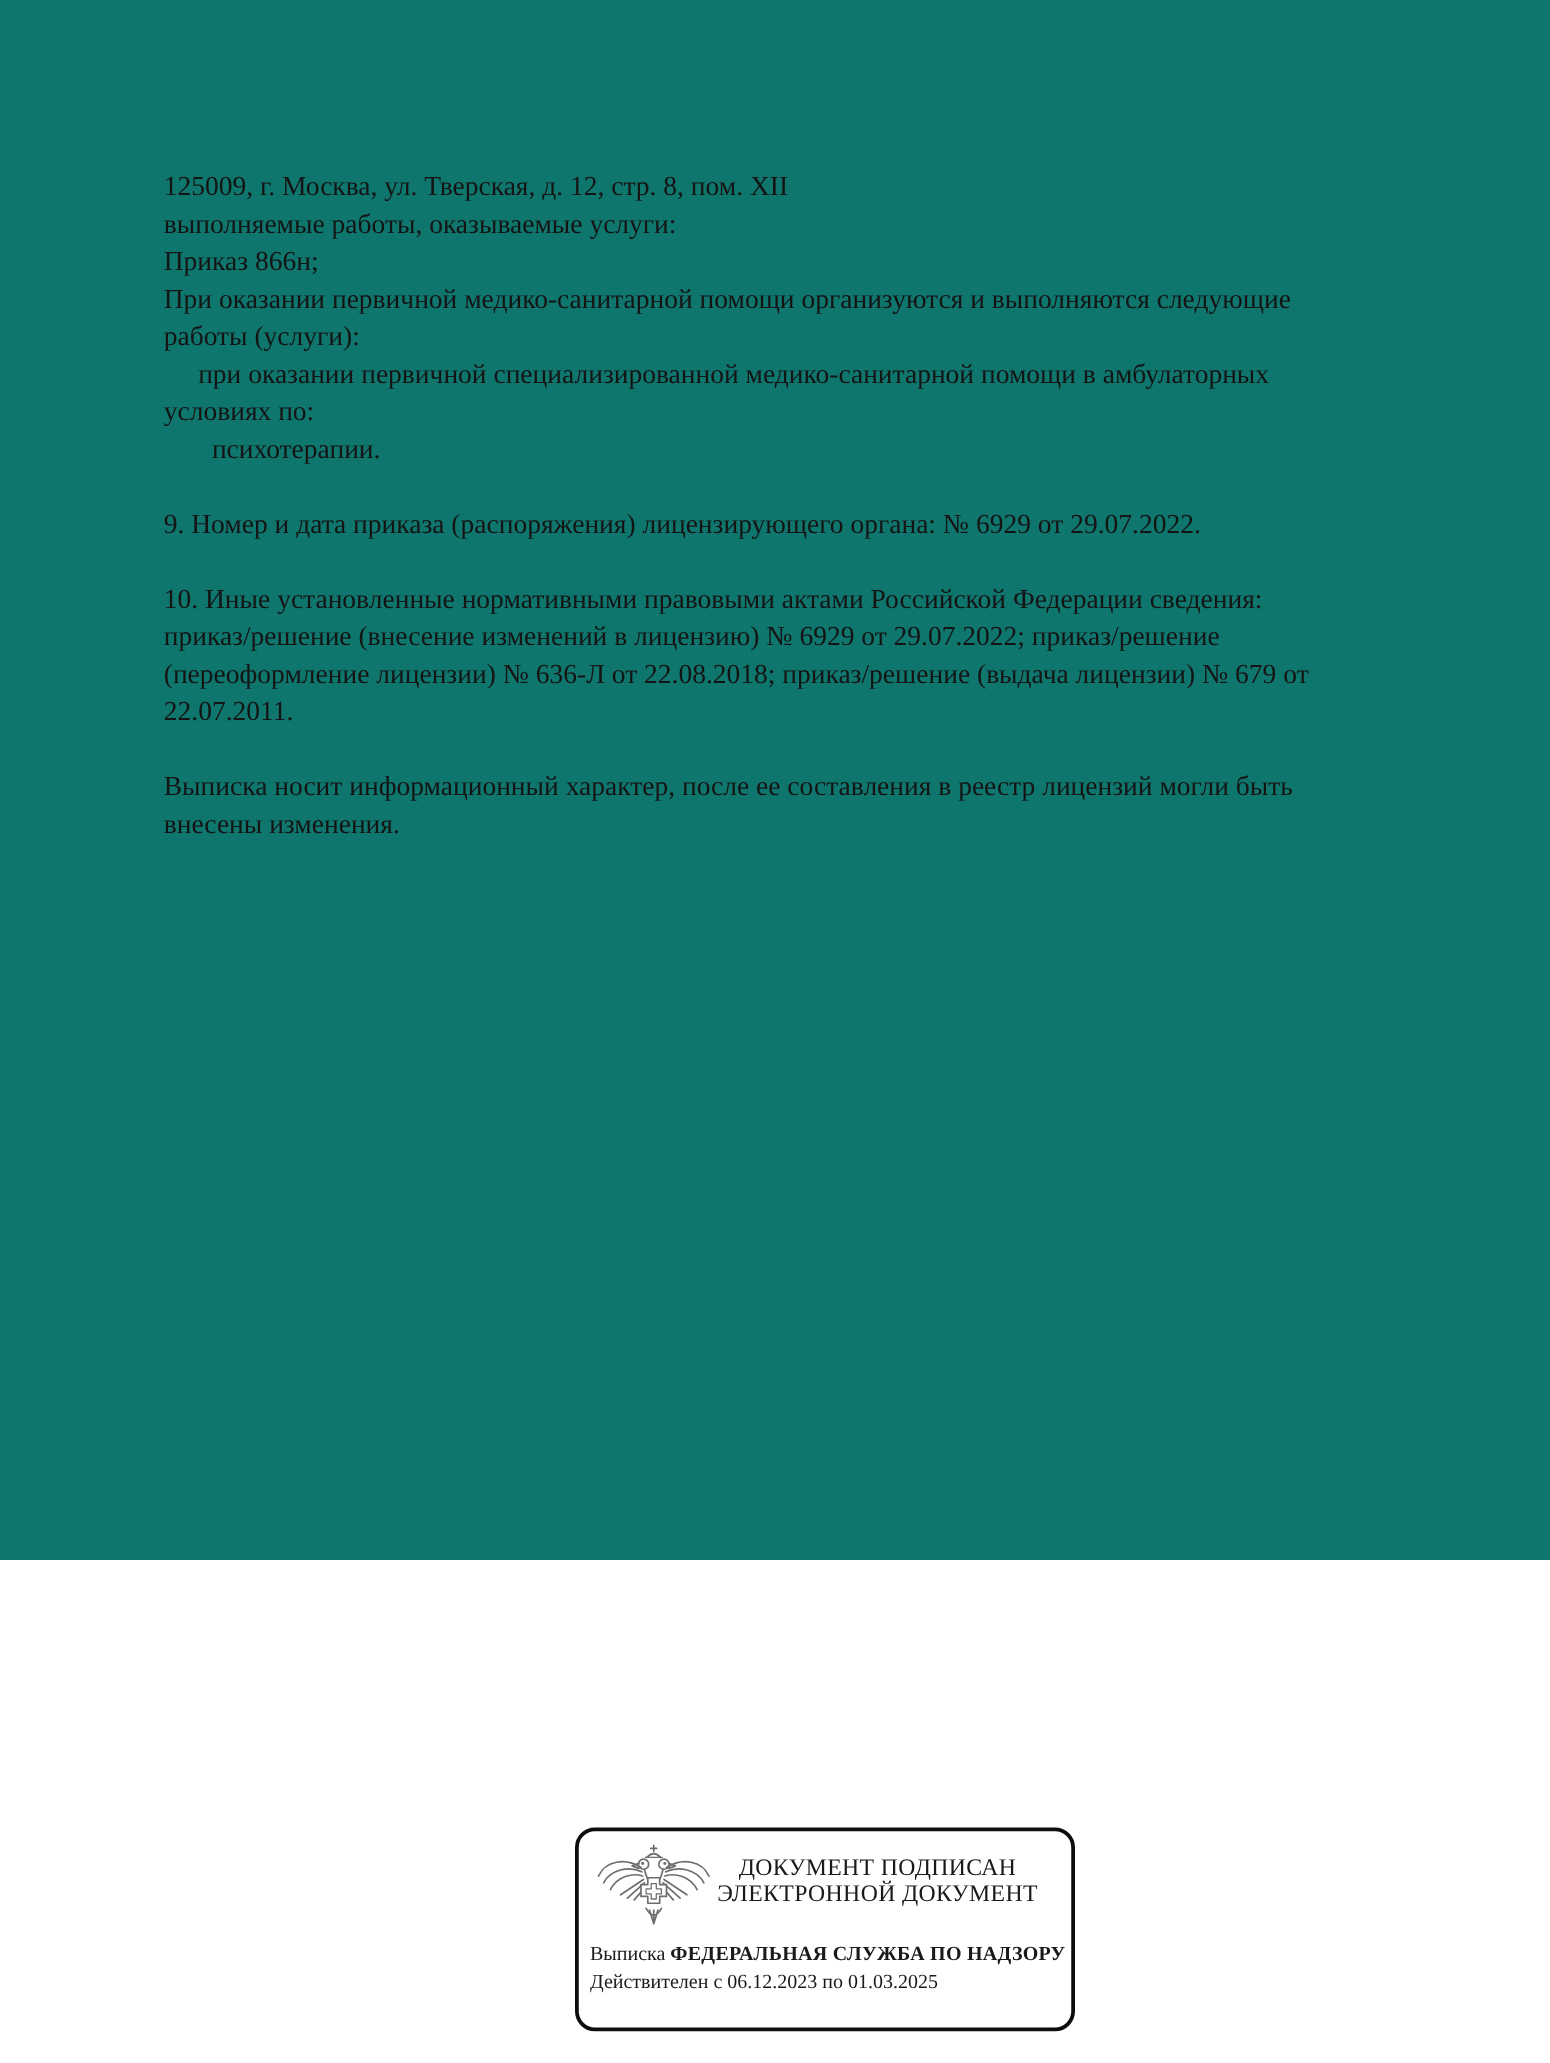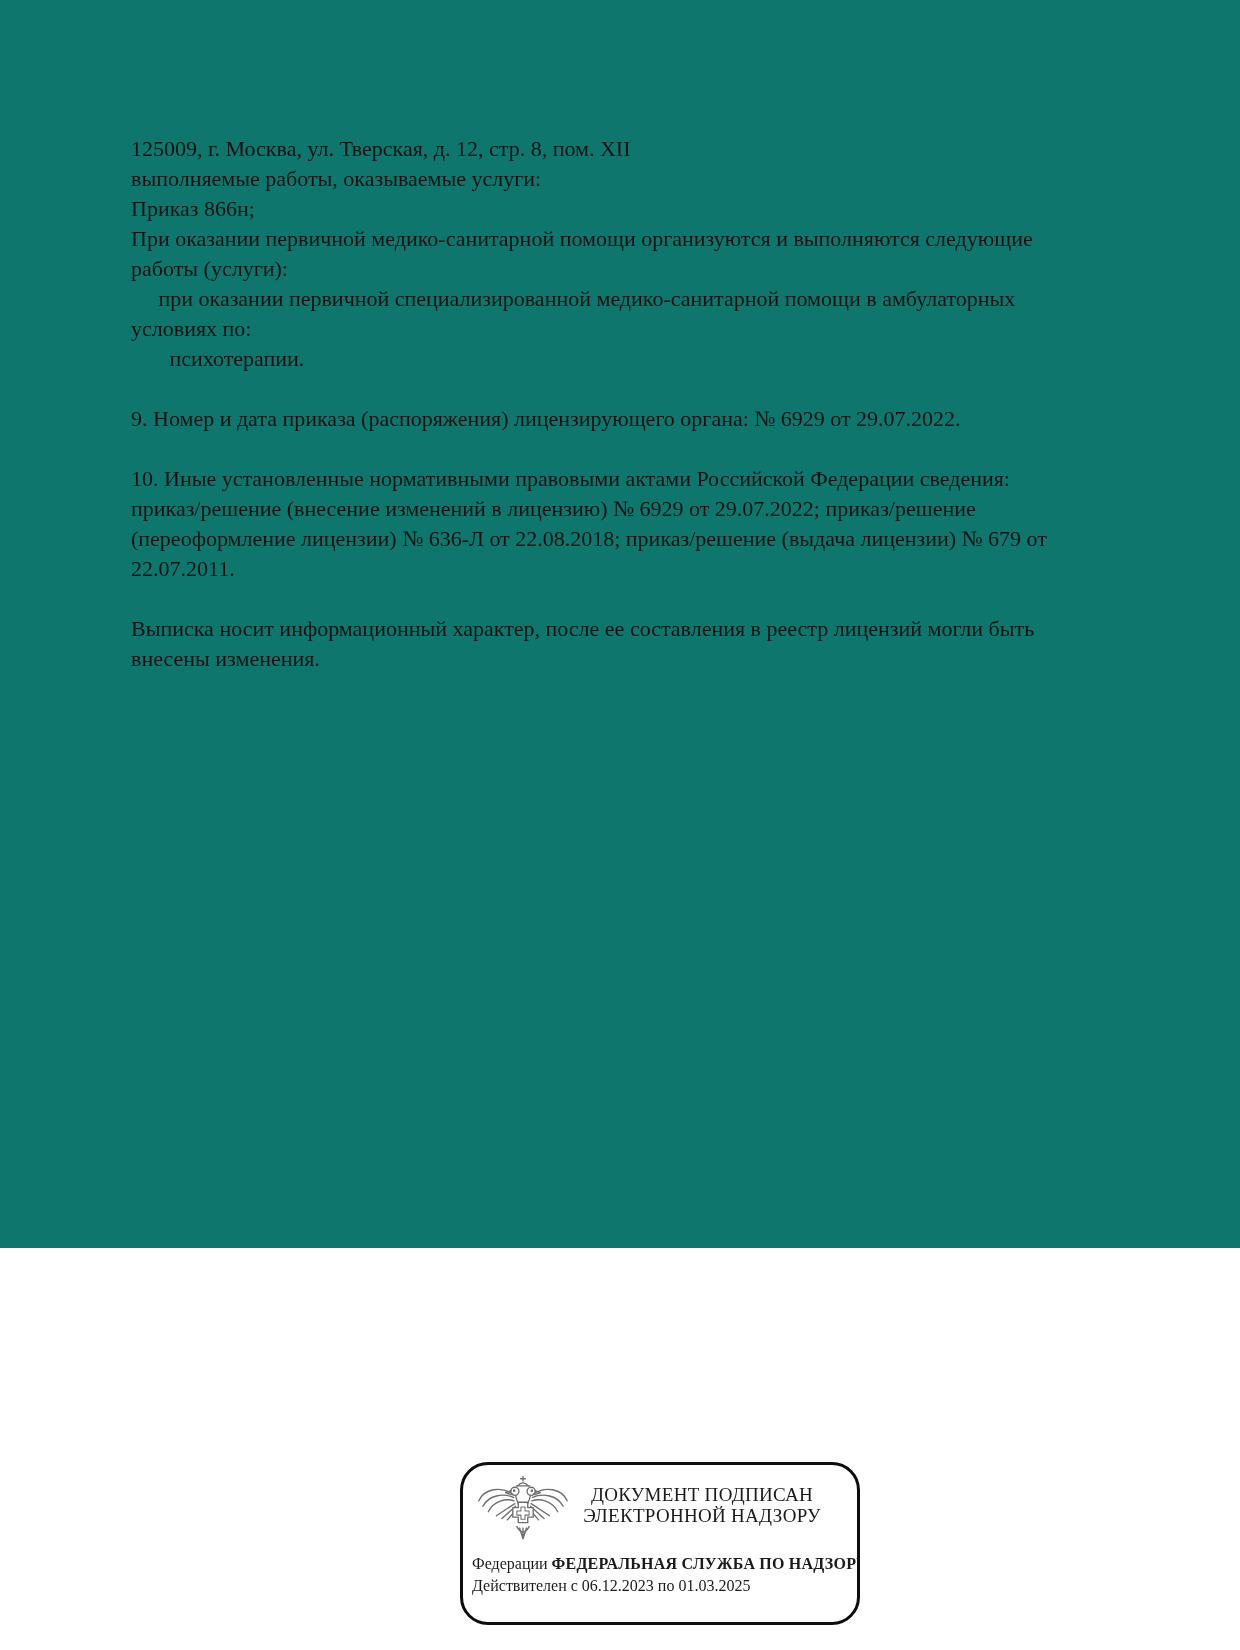--- a/index.html
+++ b/index.html
@@ -7,21 +7,21 @@
   .page{
     position:relative;width:1240px;height:1248px;background:#0f766e;
     font-family:"Liberation Serif","DejaVu Serif",serif;color:#111111;padding-left:23px;
   }
   .doc-text{
     position:absolute;left:131px;top:134px;
     font-size:22px;line-height:30px;white-space:pre;color:#141414;
   }
   .stamp{
     position:absolute;left:460px;top:1462px;width:400px;height:163px;
-    box-sizing:border-box;border:3px solid #0d0d0d;border-radius:28px;
+    box-sizing:border-box;border:3px solid #0d0d0d;border-radius:16px;
     background:#ffffff;overflow:hidden;
   }
   .stamp-emblem{position:absolute;left:13px;top:10px;width:94px;height:68px;}
   .stamp-emblem svg{width:100%;height:100%;display:block;}
   .stamp-title{
     position:absolute;left:100px;right:16px;top:19px;
     text-align:center;font-size:19px;line-height:21px;color:#1a1a1a;
     letter-spacing:0.3px;white-space:nowrap;
   }
   .stamp-details{
@@ -86,23 +86,23 @@
           <path d="M64 78 L69 94 L74 78 M69 78 V92"></path>
 
           <path d="M62 40 h14 v8 h8 v14 h-8 v8 h-14 v-8 h-8 v-14 h8 z" fill="#ffffff"></path>
           <path d="M66 47 h6 v6 h6 v6 h-6 v6 h-6 v-6 h-6 v-6 h6 z" stroke-width="1.5"></path>
         </g>
       </svg>
     </div>
 
     <div class="stamp-title">
       <div>ДОКУМЕНТ ПОДПИСАН</div>
-      <div>ЭЛЕКТРОННОЙ НАДЗОРУ</div>
+      <div>ЭЛЕКТРОННОЙ ДОКУМЕНТ</div>
     </div>
 
     <div class="stamp-details">
-      <div class="detail-line"><span>Федерации</span> <span class="owner-value">ФЕДЕРАЛЬНАЯ СЛУЖБА ПО НАДЗОРУ В СФЕРЕ</span></div>
+      <div class="detail-line"><span>Выписка</span> <span class="owner-value">ФЕДЕРАЛЬНАЯ СЛУЖБА ПО НАДЗОРУ В СФЕРЕ</span></div>
       <div class="detail-line">Действителен с 06.12.2023 по 01.03.2025</div>
     </div>
 
   </div>
 
 </div>
 
 </body></html>

